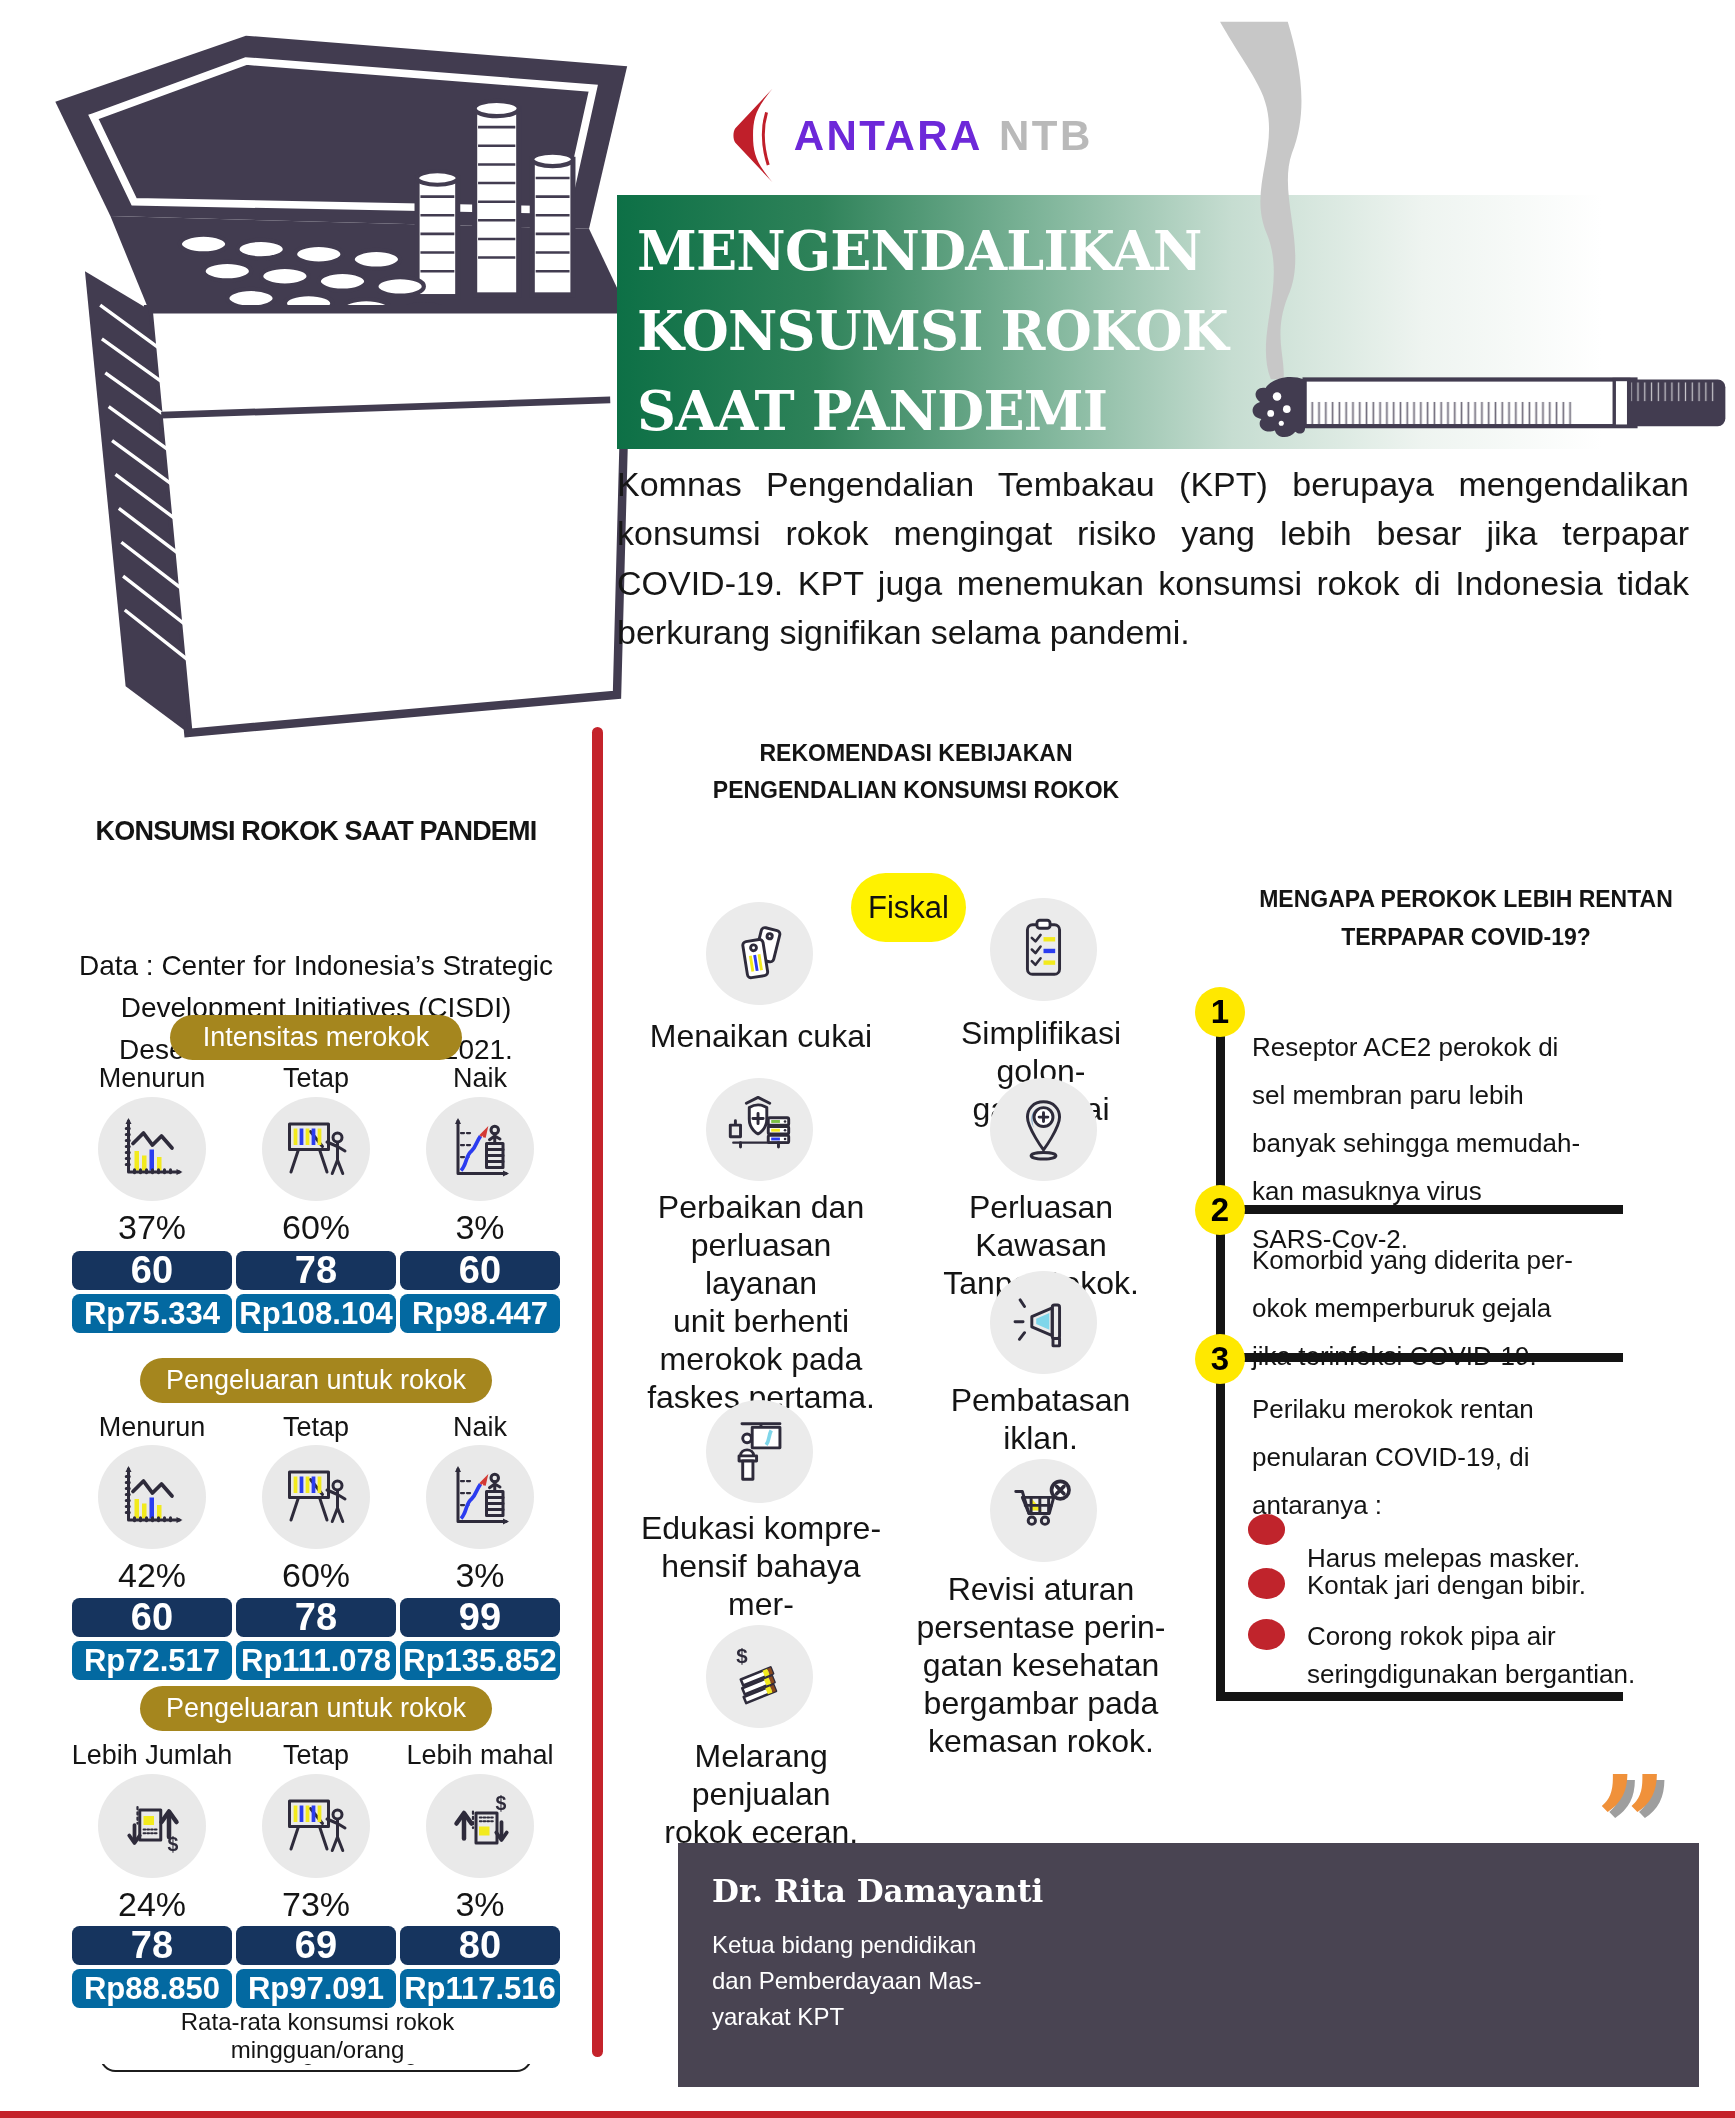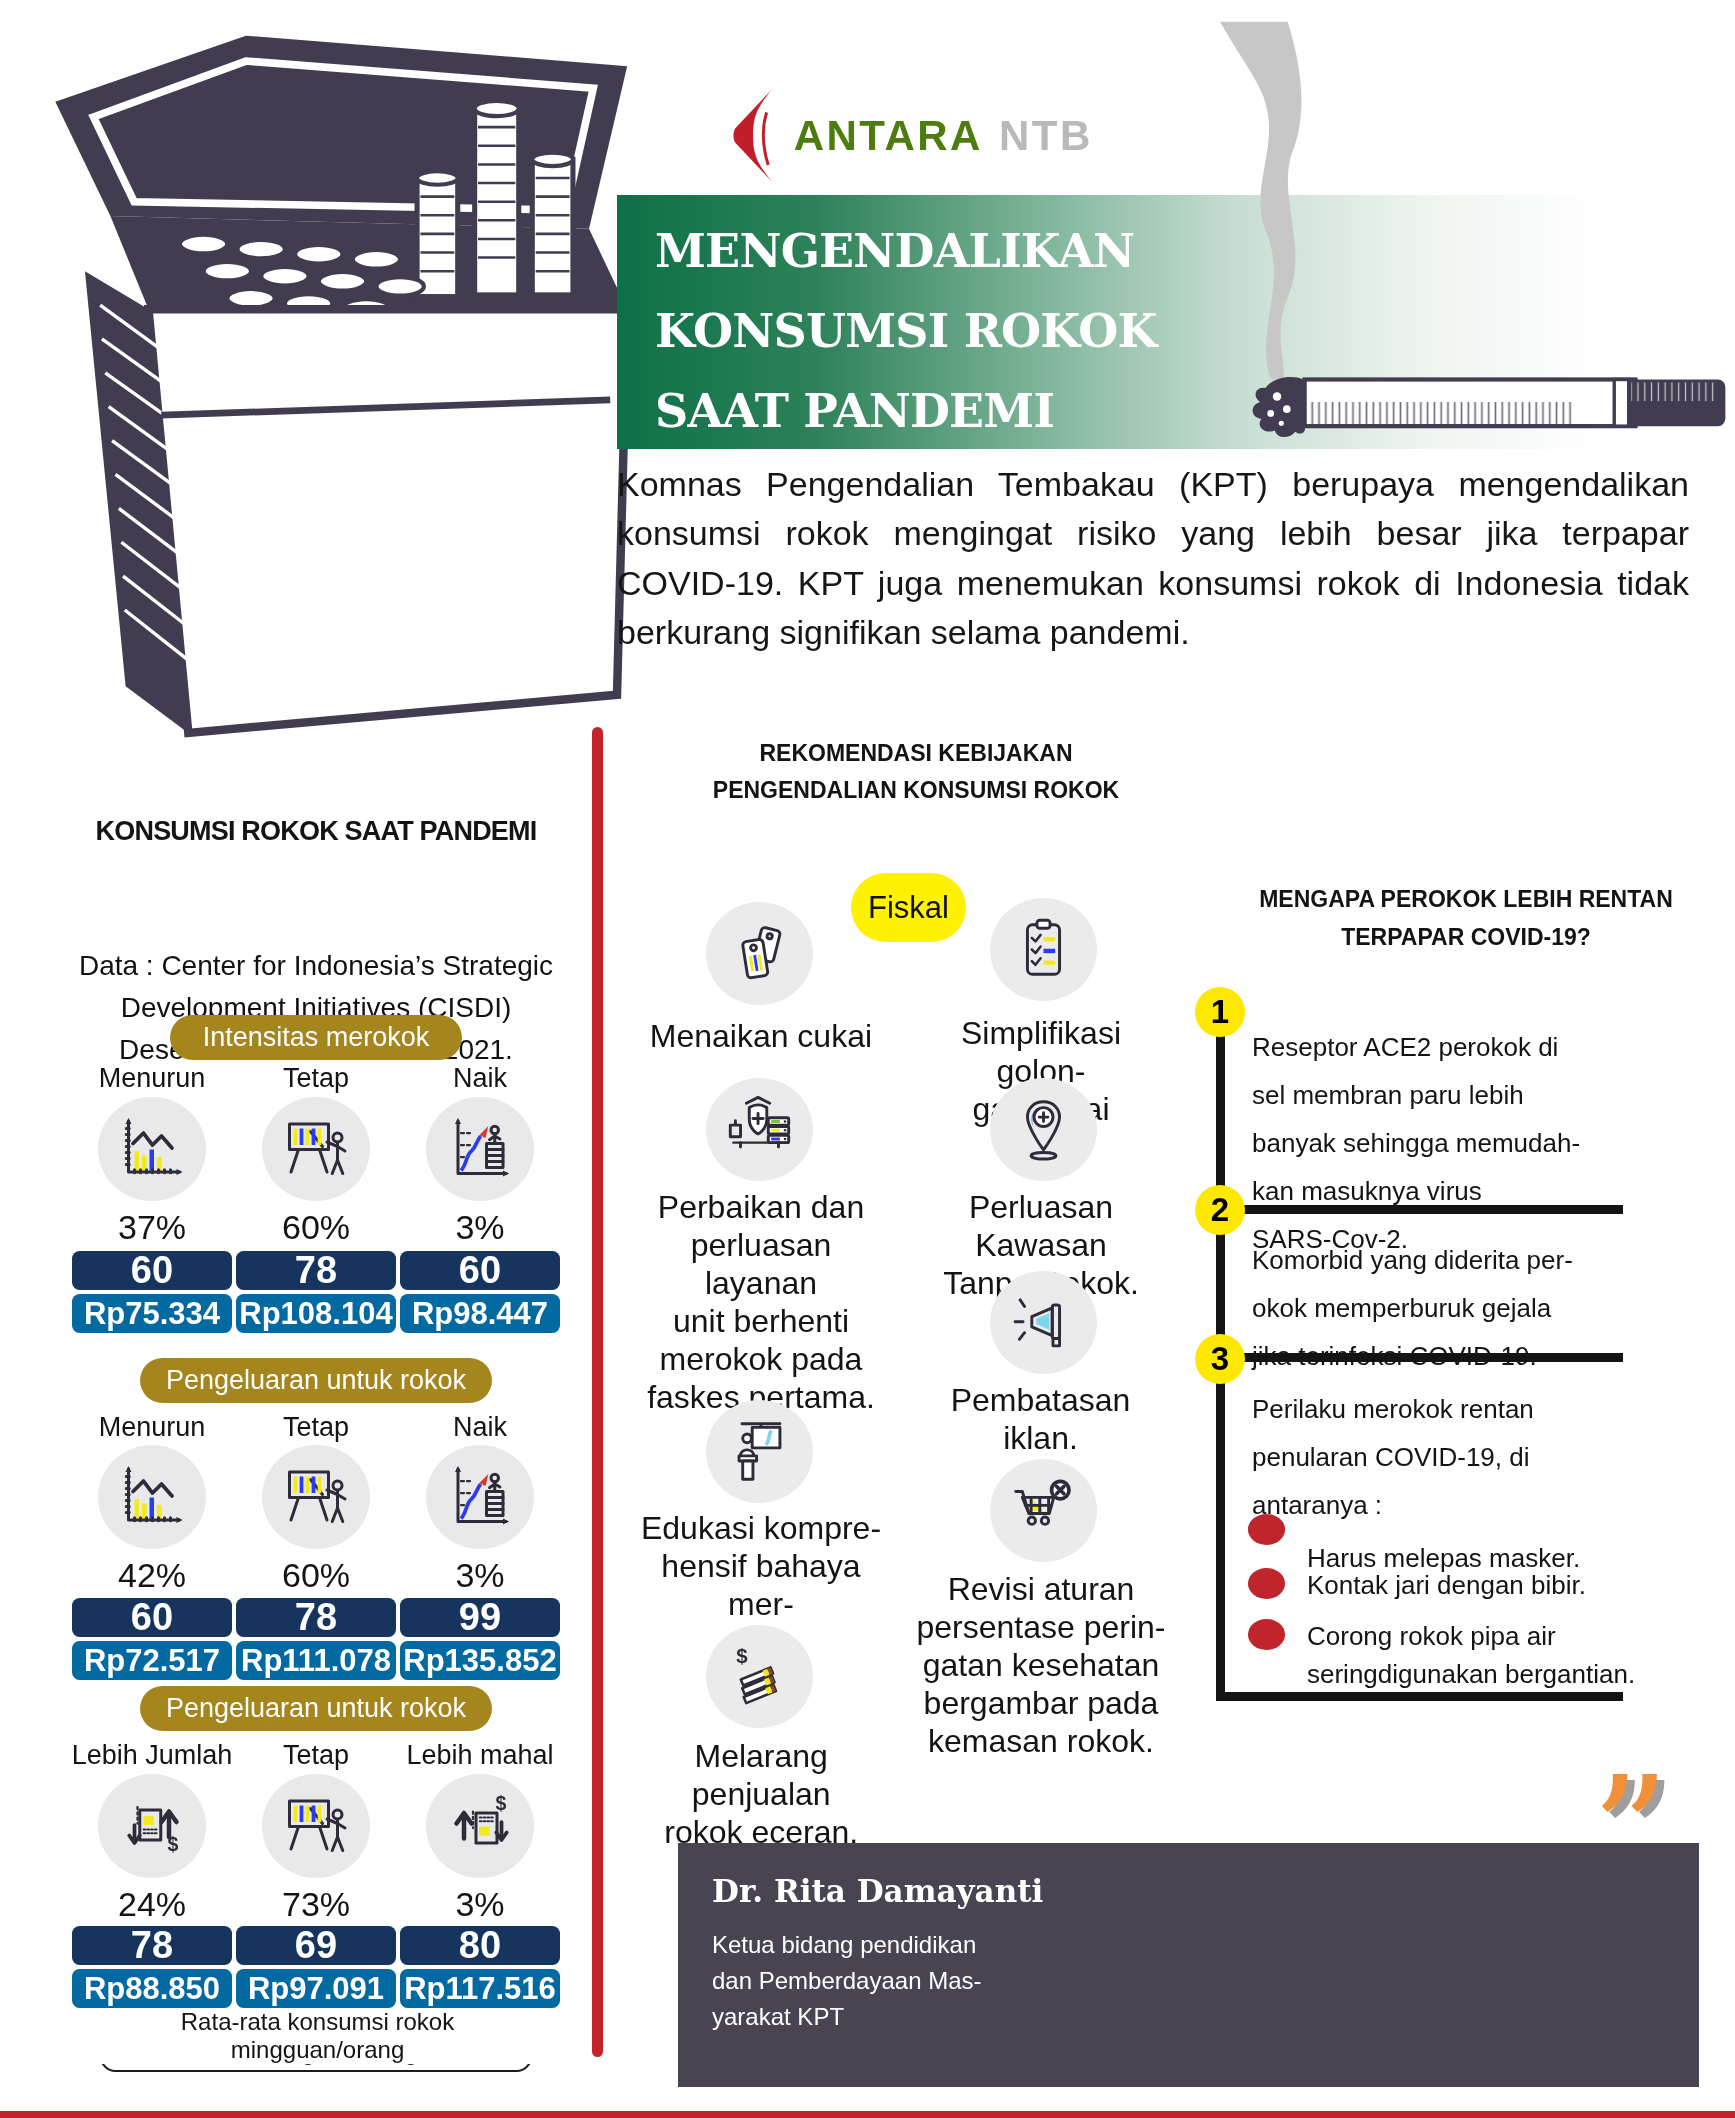--- a/index.html
+++ b/index.html
@@ -6,27 +6,27 @@
   html,body{width:1736px;height:2167px}
   body{position:relative;overflow:hidden;background:#fff;color:#141414;
        font-family:"Liberation Sans",sans-serif;}
   .abs{position:absolute}
   .pre{white-space:pre-line}
   .ctr{text-align:center}
 
   
   #logo{left:731px;top:87px;display:flex;align-items:center;gap:12.7px}
   #logo .glyph{width:50px;height:97px}
-  #logo .brand{font-size:42px;letter-spacing:2.5px;font-weight:600;color:#4d7c0f}
+  #logo .brand{font-size:42px;letter-spacing:2.5px;font-weight:600;color:#6d28d9}
   #logo .region{font-size:42px;letter-spacing:2.5px;font-weight:700;color:#b9b9b9;margin-left:3.4px}
 
   #banner{left:617px;top:195px;width:1119px;height:254px;
      background:linear-gradient(90deg,#0d7046 0%,#2e8259 18%,#7fb59a 38%,#c6ddd1 55%,#eef4f0 72%,#ffffff 88%);}
-  #banner .t{padding:16px 0 0 38px;font-family:"DejaVu Serif",serif;font-weight:bold;
-     color:#fff;font-size:46px;line-height:80px;letter-spacing:-0.8px}
+  #banner .t{padding:16px 0 0 20px;font-family:"DejaVu Serif",serif;font-weight:bold;
+     color:#fff;font-size:54px;line-height:80px;letter-spacing:-0.8px}
 
   #intro{left:617px;top:460px;width:1072px;font-size:34px;line-height:1.45;
      text-align:justify;color:#161616}
 
   #divider{left:592px;top:727px;width:11px;height:1330px;border-radius:6px;background:#c4232b}
 
   
   #lp{left:70px;top:805px;width:492px;height:1292px}
   #lp .h{left:0;top:10.6px;width:100%;font-size:27px;font-weight:700;letter-spacing:-0.8px}
   #lp .src{left:0;top:140px;width:100%;font-size:28px;line-height:1.5;color:#111}

